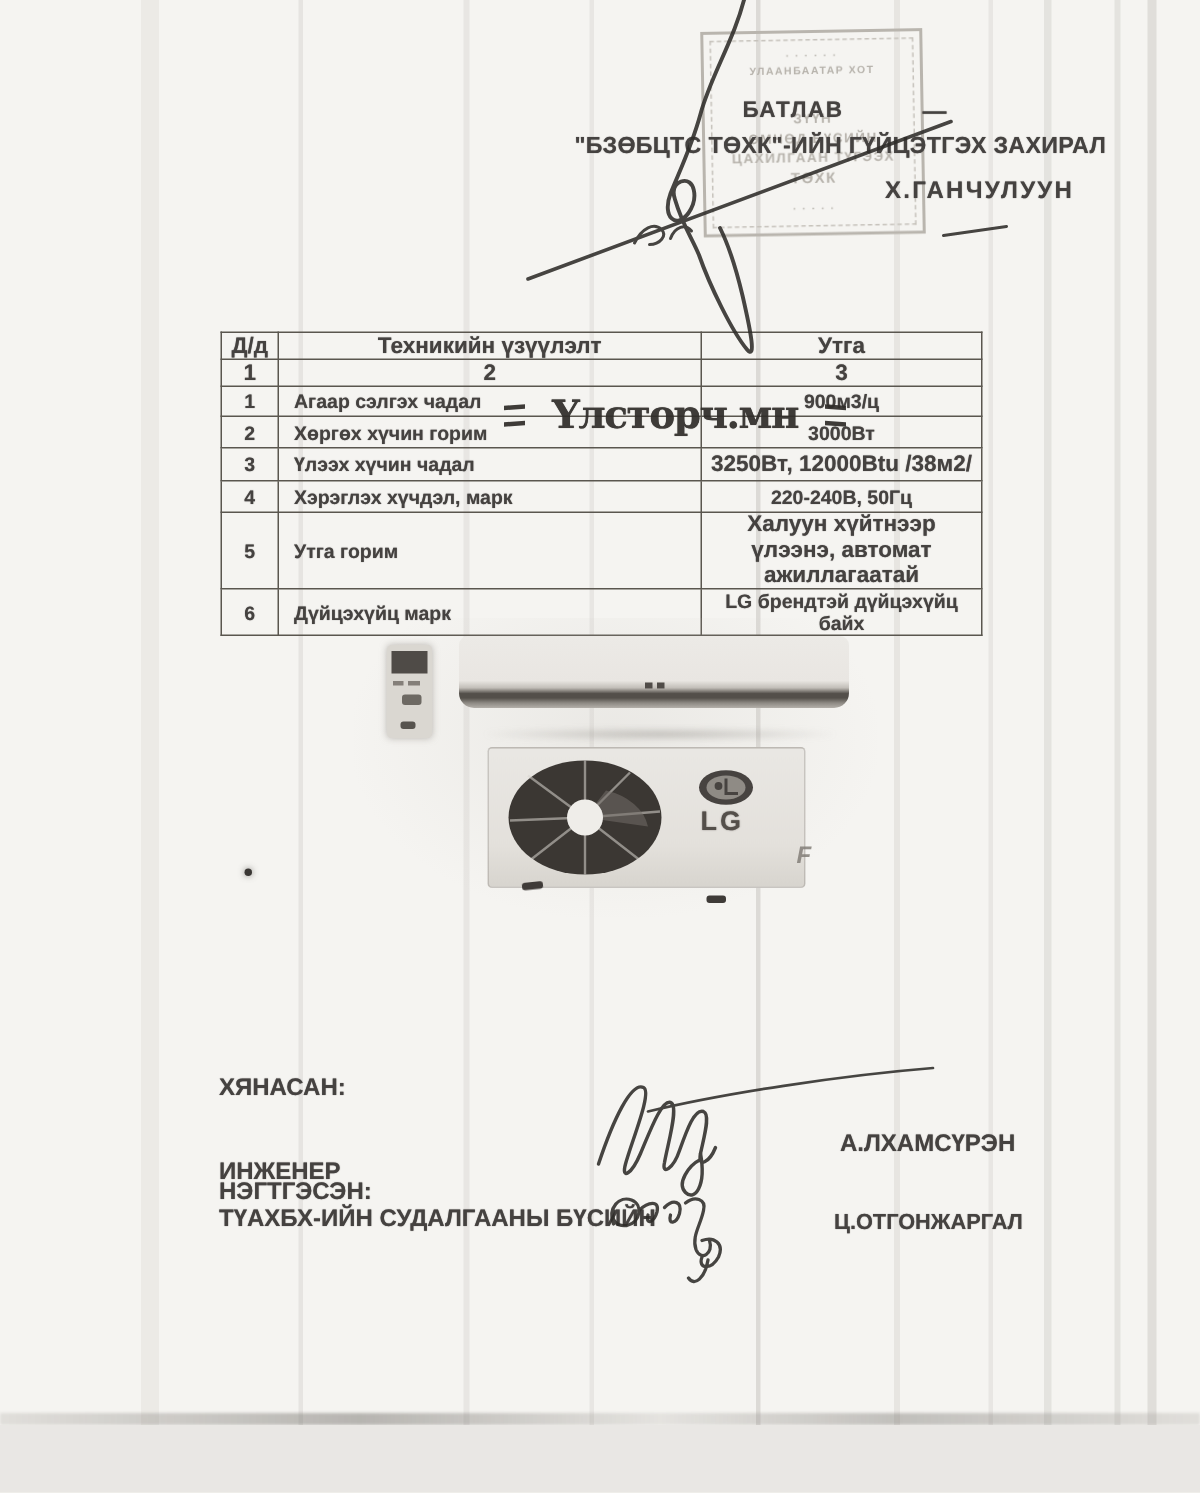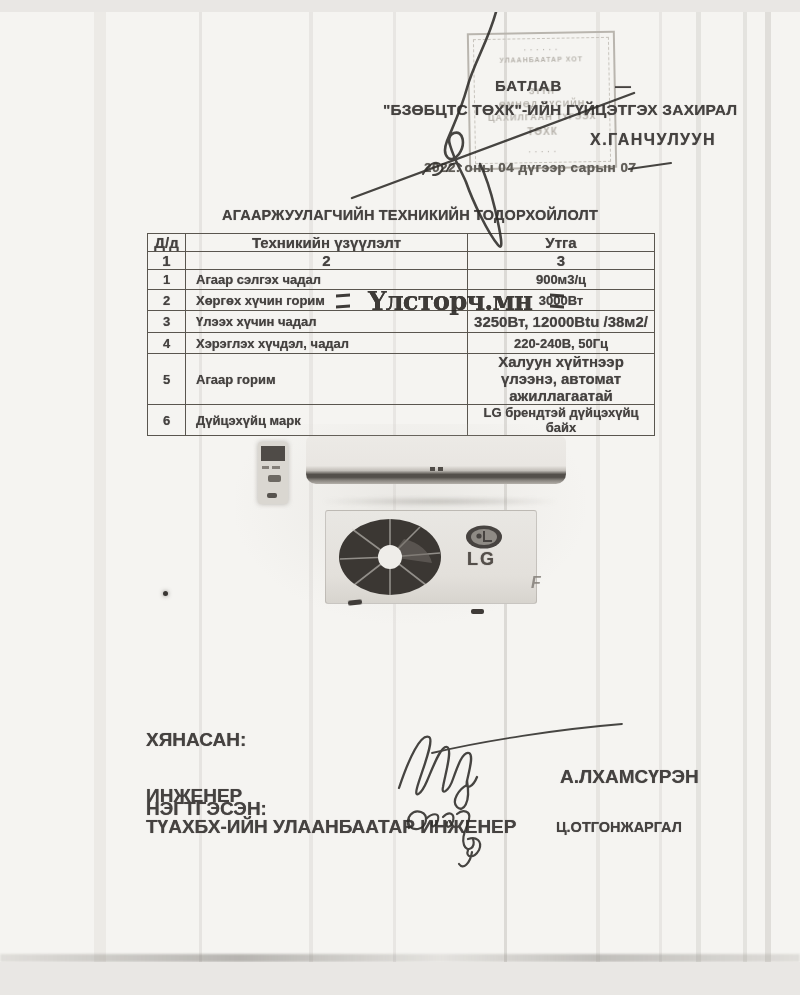--- a/index.html
+++ b/index.html
@@ -1,17 +1,17 @@
 <!DOCTYPE html>
 <html><head>
 <meta charset="utf-8">
 <style>
   html,body { margin:0; padding:0; background:#e9e7e4; }
   #page {
-    position:relative; width:800px; height:950px; margin:12px auto;
+    position:relative; width:800px; height:950px; margin:0 auto;
     background:#f5f4f1; overflow:hidden;
     font-family:"Liberation Sans", sans-serif;
   }
   .abs { position:absolute; }
   .scan {
     color:#454240; font-weight:700;
     text-shadow:0 0 0.7px rgba(69,66,64,0.75);
     white-space:nowrap;
   }
   .streak { position:absolute; top:0; bottom:0; pointer-events:none; }
@@ -35,21 +35,21 @@
     border:1.6px solid #5a564f; vertical-align:middle;
     font-size:13px; padding:0 4px;
     color:#454240; font-weight:700; text-shadow:0 0 0.7px rgba(69,66,64,0.7);
   }
   #spec-table td.c { text-align:center; }
   #spec-table td.ind { text-align:left; padding-left:10px; }
   #spec-table td.small { font-size:15px; }
 
   
   #watermark {
-    left:336px; top:272px; width:228px; height:34px;
+    left:336px; top:260px; width:228px; height:34px;
     display:flex; align-items:center; justify-content:center; gap:18px;
     z-index:6; opacity:0.92;
   }
   #watermark .wm-text {
     font-family:"DejaVu Serif", serif; font-weight:700;
     font-size:26px; letter-spacing:-1px; color:#2f2c29;
     text-shadow:0 0 0.5px #2f2c29;
   }
   .wing { width:20px; height:8px; border-top:3px solid #2f2c29; border-bottom:3px solid #2f2c29; }
   .wing.l { transform:skewY(-4deg); }
@@ -97,21 +97,21 @@
   #faint-letter {
     left:531px; top:562px; font-size:16px; font-style:italic; font-weight:700;
     color:rgba(130,126,120,0.85); filter:blur(0.4px);
   }
   #stray-dot {
     left:163px; top:579px; width:5px; height:5px; border-radius:50%;
     background:#3a3734; box-shadow:0 0 4px rgba(90,87,83,0.7);
   }
 
   
-  .so { font-size:19px; }
+  .so { font-size:16px; }
 
   #sig-layer { position:absolute; left:0; top:0; z-index:9; pointer-events:none; }
   #bottom-edge {
     position:absolute; left:0; right:0; bottom:0; height:8px;
     background:linear-gradient(90deg, rgba(170,166,160,.28), rgba(120,117,112,.5) 30%,
       rgba(170,166,160,.22) 55%, rgba(130,127,122,.45) 75%, rgba(170,166,160,.28));
     filter:blur(1px);
   }
 </style>
 </head>
@@ -137,23 +137,21 @@
     <div class="st-line" style="top:65px;font-size:9px;">ӨМНӨД БҮСИЙН</div>
     <div class="st-line" style="top:78px;font-size:9px;">ЦАХИЛГААН ТҮГЭЭХ</div>
     <div class="st-line" style="top:92px;font-size:10px;">ТӨХК</div>
     <div class="st-line" style="top:114px;font-size:7px;">· · · · ·</div>
   </div>
 
   <div class="abs scan" style="left:495px;top:65px;font-size:15px;letter-spacing:1px;">БАТЛАВ</div>
   <div class="abs scan" style="left:615px;top:66px;font-size:16px;">—</div>
   <div class="abs scan" style="left:383px;top:89px;font-size:15.5px;letter-spacing:0.2px;">"БЗӨБЦТС ТӨХК"-ИЙН ГҮЙЦЭТГЭХ ЗАХИРАЛ</div>
   <div class="abs scan" style="left:590px;top:119px;font-size:16px;letter-spacing:1.5px;">Х.ГАНЧУЛУУН</div>
-  <div class="abs scan" style="left:424px;top:148px;font-size:13.5px;color:#615e58;letter-spacing:0.5px;">2022. оны 04 дүгээр сарын 07</div>
-
-  <div class="abs scan" style="left:110px;top:195px;width:600px;text-align:center;font-size:14.5px;letter-spacing:0.2px;">АГААРЖУУЛАГЧИЙН ТЕХНИКИЙН ТОДОРХОЙЛОЛТ</div>
+
 
   <table id="spec-table">
     <colgroup>
         <col style="width:38px">
         <col style="width:282px">
         <col style="width:187px">
       </colgroup>
     <tbody>
         <tr style="height:15px">
       <td class="c small">Д/д</td>
@@ -175,26 +173,26 @@
       <td class="ind">Хөргөх хүчин горим</td>
       <td class="c">3000Вт</td>
     </tr>
     <tr style="height:22px">
       <td class="c">3</td>
       <td class="ind">Үлээх хүчин чадал</td>
       <td class="c small">3250Вт, 12000Btu /38м2/</td>
     </tr>
     <tr style="height:21px">
       <td class="c">4</td>
-      <td class="ind">Хэрэглэх хүчдэл, чадал</td>
+      <td class="ind">Хэрэглэх хүчдэл, марк</td>
       <td class="c">220-240В, 50Гц</td>
     </tr>
     <tr style="height:28px">
       <td class="c">5</td>
-      <td class="ind">Агаар горим</td>
+      <td class="ind">Утга горим</td>
       <td class="c small" style="white-space:normal;line-height:1.12;">Халуун хүйтнээр үлээнэ, автомат ажиллагаатай</td>
     </tr>
     <tr style="height:21px">
       <td class="c">6</td>
       <td class="ind">Дүйцэхүйц марк</td>
       <td class="c">LG брендтэй дүйцэхүйц байх</td>
     </tr>
   </tbody>
     </table>
 
@@ -245,21 +243,21 @@
   <div class="abs foot" style="left:348px;top:588px;width:14px;height:5px;transform:rotate(-6deg);"></div>
   <div class="abs foot" style="left:471px;top:597px;width:13px;height:5px;"></div>
   <div id="faint-letter" class="abs">F</div>
   <div id="stray-dot" class="abs"></div>
 
   <div class="abs scan so" style="left:146px;top:717px;">ХЯНАСАН:</div>
   <div class="abs scan so" style="left:146px;top:773px;text-align:right;">ИНЖЕНЕР</div>
   <div class="abs scan so" style="left:560px;top:754px;">А.ЛХАМСҮРЭН</div>
 
   <div class="abs scan so" style="left:146px;top:786px;">НЭГТГЭСЭН:</div>
-  <div class="abs scan so" style="left:146px;top:804px;">ТҮАХБХ-ИЙН УЛААНБААТАР ИНЖЕНЕР</div>
+  <div class="abs scan so" style="left:146px;top:804px;">ТҮАХБХ-ИЙН СУДАЛГААНЫ БҮСИЙН</div>
   <div class="abs scan so" style="left:556px;top:807px;font-size:14.5px;">Ц.ОТГОНЖАРГАЛ</div>
 
   <svg id="sig-layer" width="800" height="995" viewBox="0 0 800 995">
     <g fill="none" stroke="#2e2c29" stroke-linecap="round" stroke-linejoin="round" opacity="0.88">
 
       <path stroke-width="2.6" d="M 497,-4 C 490,26 474,50 467,76 C 461,98 453,114 447,129 C 441,145 451,153 459,142 C 466,132 463,118 454,121 C 449,123 448,127 450,133 C 455,150 461,158 466,170 C 473,190 488,221 498,233 C 504,240 501,223 495,197 C 490,176 484,160 480,152"></path>
       <path stroke-width="2.4" d="M 352,186 L 634,81"></path>
       <path stroke-width="2" d="M 423,162 C 428,152 436,148 441,153 C 445,157 440,163 433,163 M 447,159 C 450,151 457,149 461,154"></path>
       <path stroke-width="2" d="M 629,157 L 671,151"></path>
 

